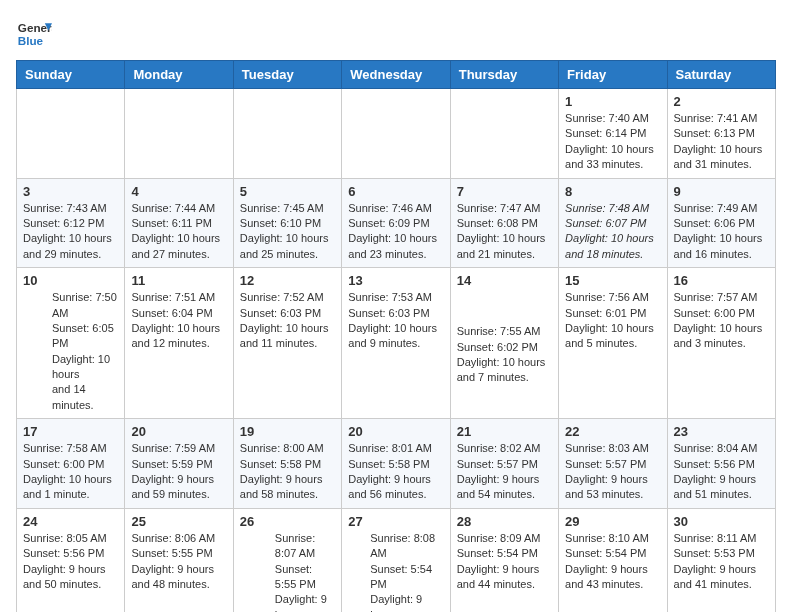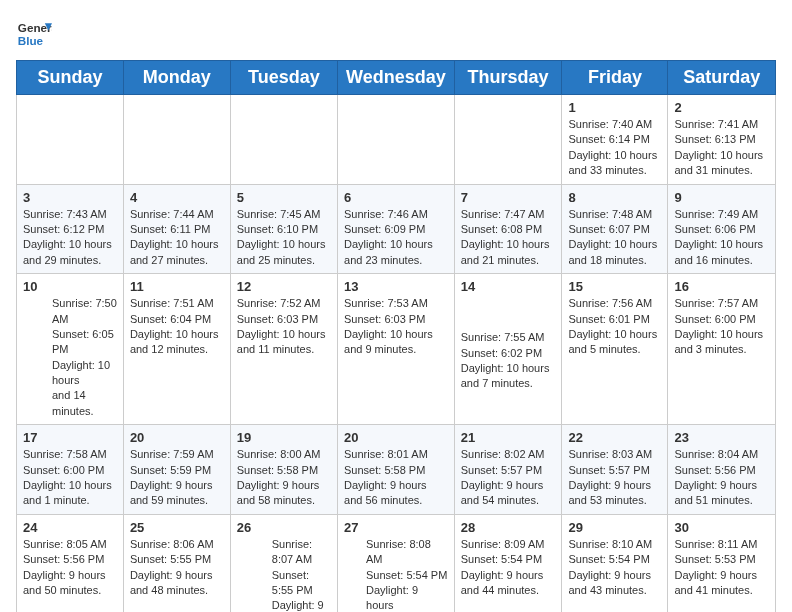--- a/index.html
+++ b/index.html
@@ -39,24 +39,24 @@
       color: #555;
     }
     .calendar {
       width: 100%;
       border-collapse: collapse;
       border: 1px solid #ccc;
     }
     .calendar th {
       background-color: #2878c3;
       color: #fff;
-      font-size: 18px;
+      font-size: 13px;
       font-weight: bold;
       padding: 6px 8px;
-      text-align: center;
+      text-align: left;
       border: 1px solid #2060a0;
     }
     .calendar td {
       border: 1px solid #ccc;
       vertical-align: top;
       padding: 5px 6px;
       font-size: 11px;
       color: #333;
       width: calc(100% / 7);
       min-height: 80px;
@@ -165,21 +165,21 @@
         </td>
         <td>
           <span class="day-number">7</span>
           <div class="day-info" style="white-space: pre-line;">Sunrise: 7:47 AM
 Sunset: 6:08 PM
 Daylight: 10 hours
 and 21 minutes.</div>
         </td>
         <td>
           <span class="day-number">8</span>
-          <div class="day-info" style="white-space: pre-line;">Sunrise: 7:48 AM
+          <div class="day-info" style="white-space: pre-line; font-style: italic;">Sunrise: 7:48 AM
 Sunset: 6:07 PM
 Daylight: 10 hours
 and 18 minutes.</div>
         </td>
         <td>
           <span class="day-number">9</span>
           <div class="day-info" style="white-space: pre-line;">Sunrise: 7:49 AM
 Sunset: 6:06 PM
 Daylight: 10 hours
 and 16 minutes.</div>

